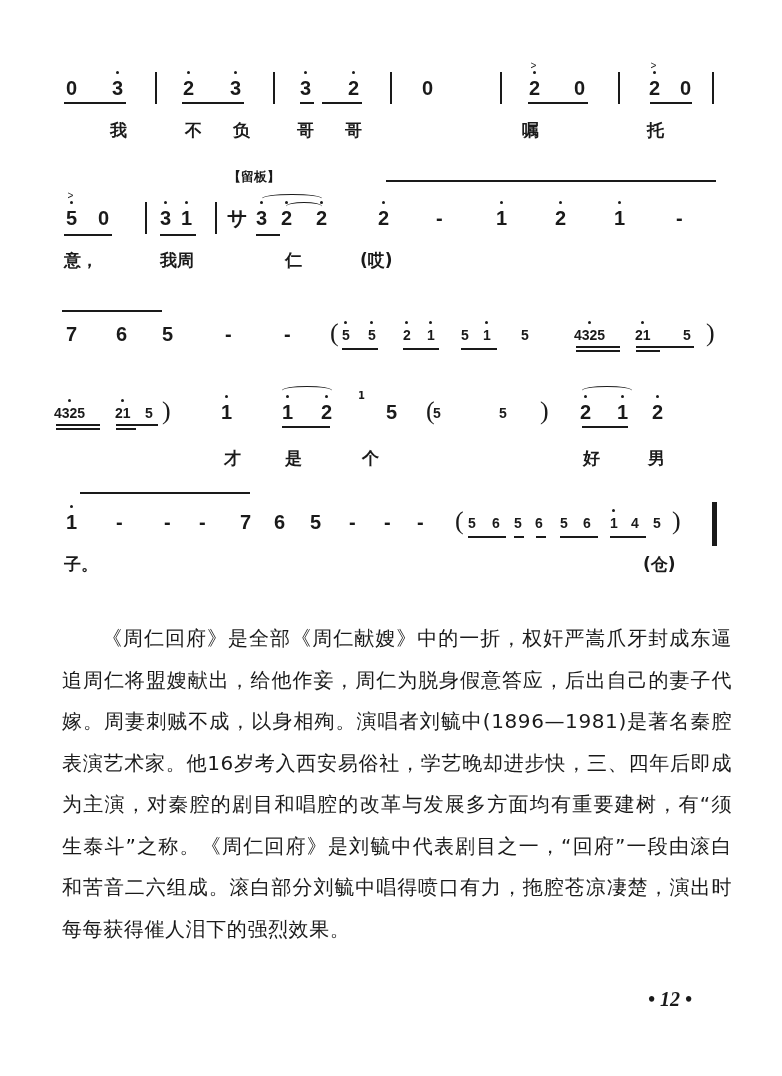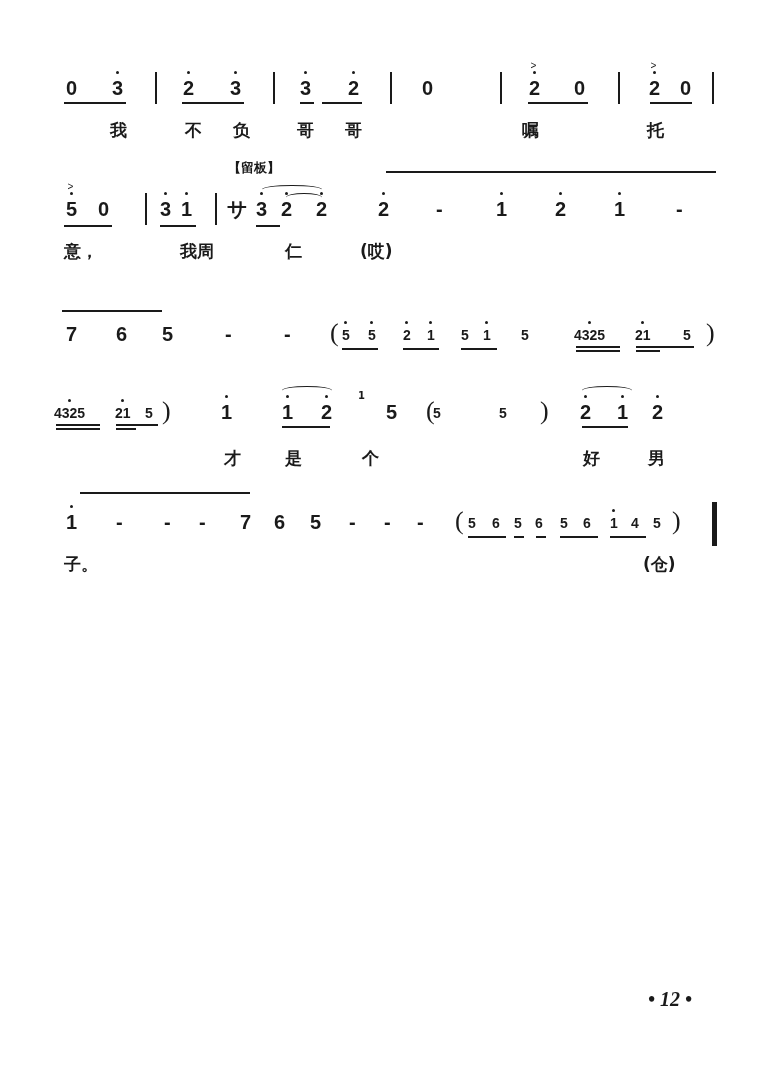--- a/index.html
+++ b/index.html
@@ -159,40 +159,40 @@
       <span class="lyric" style="left: 522px; top: 42px;">嘱</span>
       <span class="lyric" style="left: 647px; top: 42px;">托</span>
       <span class="uline" style="left: 64px; top: 24px; width: 62px;"></span>
       <span class="uline" style="left: 182px; top: 24px; width: 62px;"></span>
       <span class="uline" style="left: 300px; top: 24px; width: 14px;"></span>
       <span class="uline" style="left: 322px; top: 24px; width: 40px;"></span>
       <span class="uline" style="left: 528px; top: 24px; width: 60px;"></span>
       <span class="uline" style="left: 650px; top: 24px; width: 42px;"></span>
     </div>
 
-  <div class="system" style="top:199px;height:70px;" id="sys2">
+  <div class="system" style="top:208px;height:70px;" id="sys2">
     <span class="label-bracket" style="left:228px;top:-40px;">【留板】</span>
   <span class="tok" style="left: 66px; top: 0px;">5<span class="dot-above"></span><span class="accent">&gt;</span></span>
       <span class="tok" style="left: 98px; top: 0px;">0</span>
       <span class="tok" style="left: 160px; top: 0px;">3<span class="dot-above"></span></span>
       <span class="tok" style="left: 181px; top: 0px;">1<span class="dot-above"></span></span>
       <span class="tok" style="left: 227px; top: 0px;">サ</span>
       <span class="tok" style="left: 256px; top: 0px;">3<span class="dot-above"></span></span>
       <span class="tok" style="left: 281px; top: 0px;">2<span class="dot-above"></span></span>
       <span class="tok" style="left: 316px; top: 0px;">2<span class="dot-above"></span></span>
       <span class="tok" style="left: 378px; top: 0px;">2<span class="dot-above"></span></span>
       <span class="tok" style="left: 436px; top: 0px;">-</span>
       <span class="tok" style="left: 496px; top: 0px;">1<span class="dot-above"></span></span>
       <span class="tok" style="left: 555px; top: 0px;">2<span class="dot-above"></span></span>
       <span class="tok" style="left: 614px; top: 0px;">1<span class="dot-above"></span></span>
       <span class="tok" style="left: 676px; top: 0px;">-</span>
       <span class="bar" style="left: 145px; top: -6px;"></span>
       <span class="bar" style="left: 215px; top: -6px;"></span>
       <span class="lyric" style="left: 64px; top: 42px;">意，</span>
-      <span class="lyric" style="left: 160px; top: 42px; margin-left: 20px;">我周</span>
+      <span class="lyric" style="left: 160px; top: 42px;">我周</span>
       <span class="lyric" style="left: 285px; top: 42px;">仁</span>
       <span class="lyric" style="left: 360px; top: 42px;">(哎)</span>
       <span class="uline" style="left: 64px; top: 26px; width: 48px;"></span>
       <span class="uline" style="left: 160px; top: 26px; width: 36px;"></span>
       <span class="uline" style="left: 256px; top: 26px; width: 24px;"></span>
       <span class="tie" style="left: 262px; top: -14px; width: 60px;"></span>
       <span class="tie" style="left: 286px; top: -6px; width: 36px;"></span>
       <span class="longline" style="left: 386px; top: -28px; width: 330px;"></span>
     </div>
 
@@ -282,15 +282,16 @@
       <span class="paren" style="left: 455px; top: -4px;">(</span>
       <span class="paren" style="left: 672px; top: -4px;">)</span>
       <span class="uline" style="left: 468px; top: 24px; width: 38px;"></span>
       <span class="uline" style="left: 514px; top: 24px; width: 10px;"></span>
       <span class="uline" style="left: 536px; top: 24px; width: 10px;"></span>
       <span class="uline" style="left: 560px; top: 24px; width: 38px;"></span>
       <span class="uline" style="left: 610px; top: 24px; width: 36px;"></span>
       <span class="bar final" style="left: 712px; top: -10px;"></span>
     </div>
 
+  <div class="para">《周仁回府》是全部《周仁献嫂》中的一折，权奸严嵩爪牙封成东逼追周仁将盟嫂献出，给他作妾，周仁为脱身假意答应，后出自己的妻子代嫁。周妻刺贼不成，以身相殉。演唱者刘毓中(1896—1981)是著名秦腔表演艺术家。他16岁考入西安易俗社，学艺晚却进步快，三、四年后即成为主演，对秦腔的剧目和唱腔的改革与发展多方面均有重要建树，有“须生泰斗”之称。《周仁回府》是刘毓中代表剧目之一，“回府”一段由滚白和苦音二六组成。滚白部分刘毓中唱得喷口有力，拖腔苍凉凄楚，演出时每每获得催人泪下的强烈效果。</div>
 
   <div class="pageno">• 12 •</div>
 </div>
 
 </body></html>

